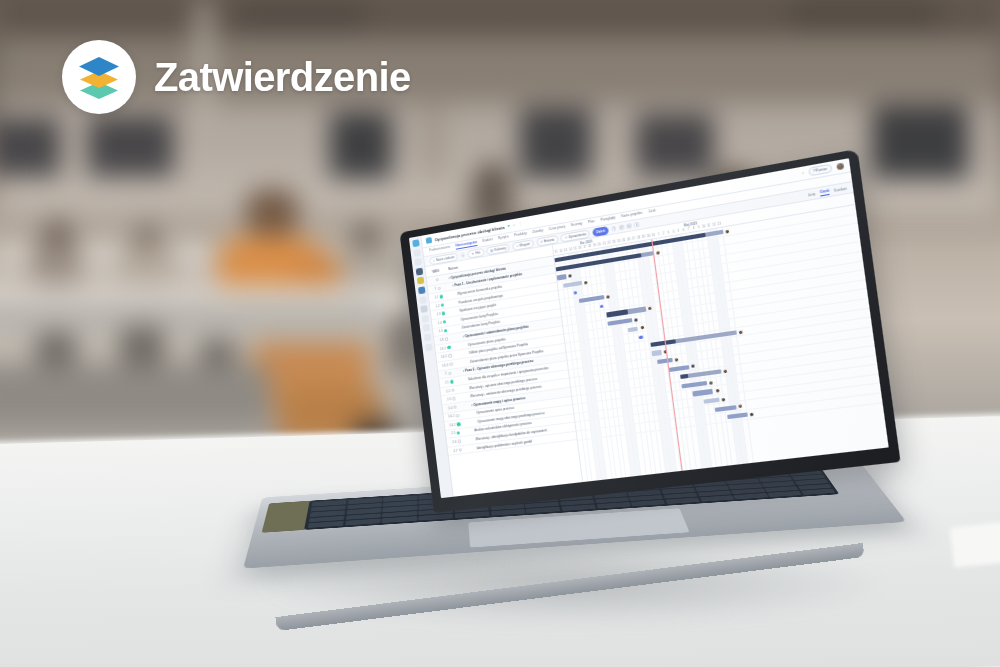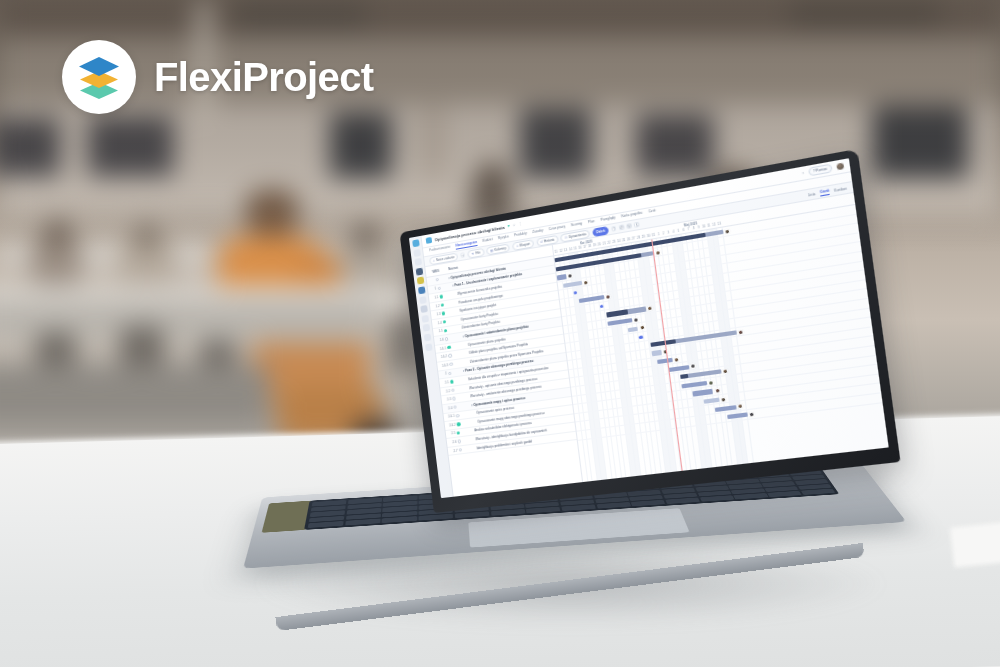--- a/index.html
+++ b/index.html
@@ -346,21 +346,21 @@
 </div>
 
 <div class="logo-wrap">
   <div class="logo-badge">
     <svg width="50" height="50" viewBox="0 0 50 50">
       <polygon points="25,30 44,38.5 25,47 6,38.5" fill="#5bc9ad"></polygon>
       <polygon points="25,19 44,27.5 25,36 6,27.5" fill="#f2b233"></polygon>
       <polygon points="25,5 45,14.5 25,24 5,14.5" fill="#2e86c8"></polygon>
     </svg>
   </div>
-  <div class="logo-text">FlexiProject</div>
+  <div class="logo-text">Zatwierdzenie</div>
 </div>
 
 <div class="laptop">
 
   <div class="base">
     <div class="kb-fn"></div>
     <div class="keyboard">
       <div class="kb-keys" id="kbkeys">
           <i></i>
           <i></i>

